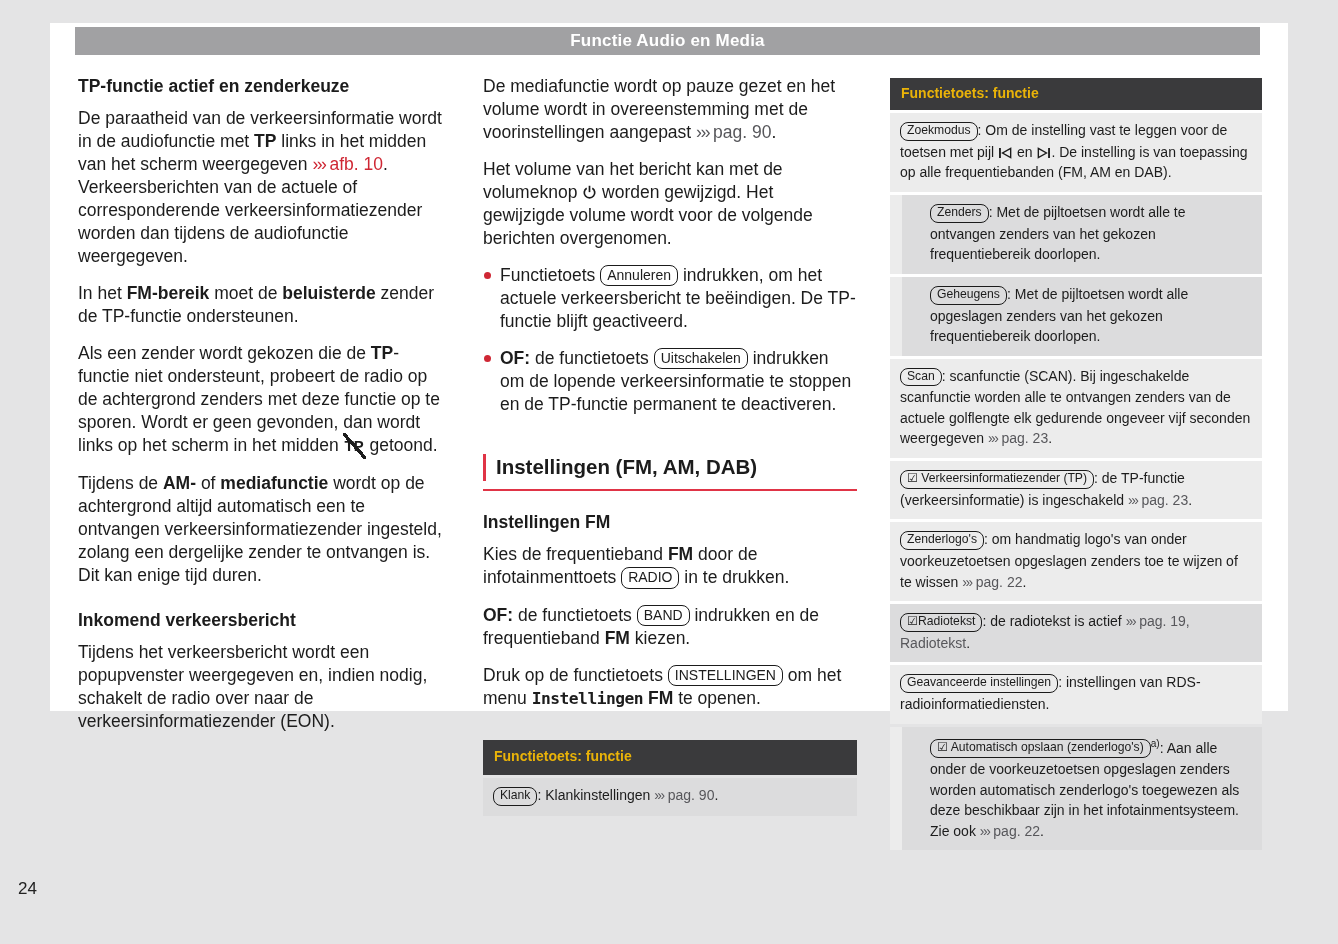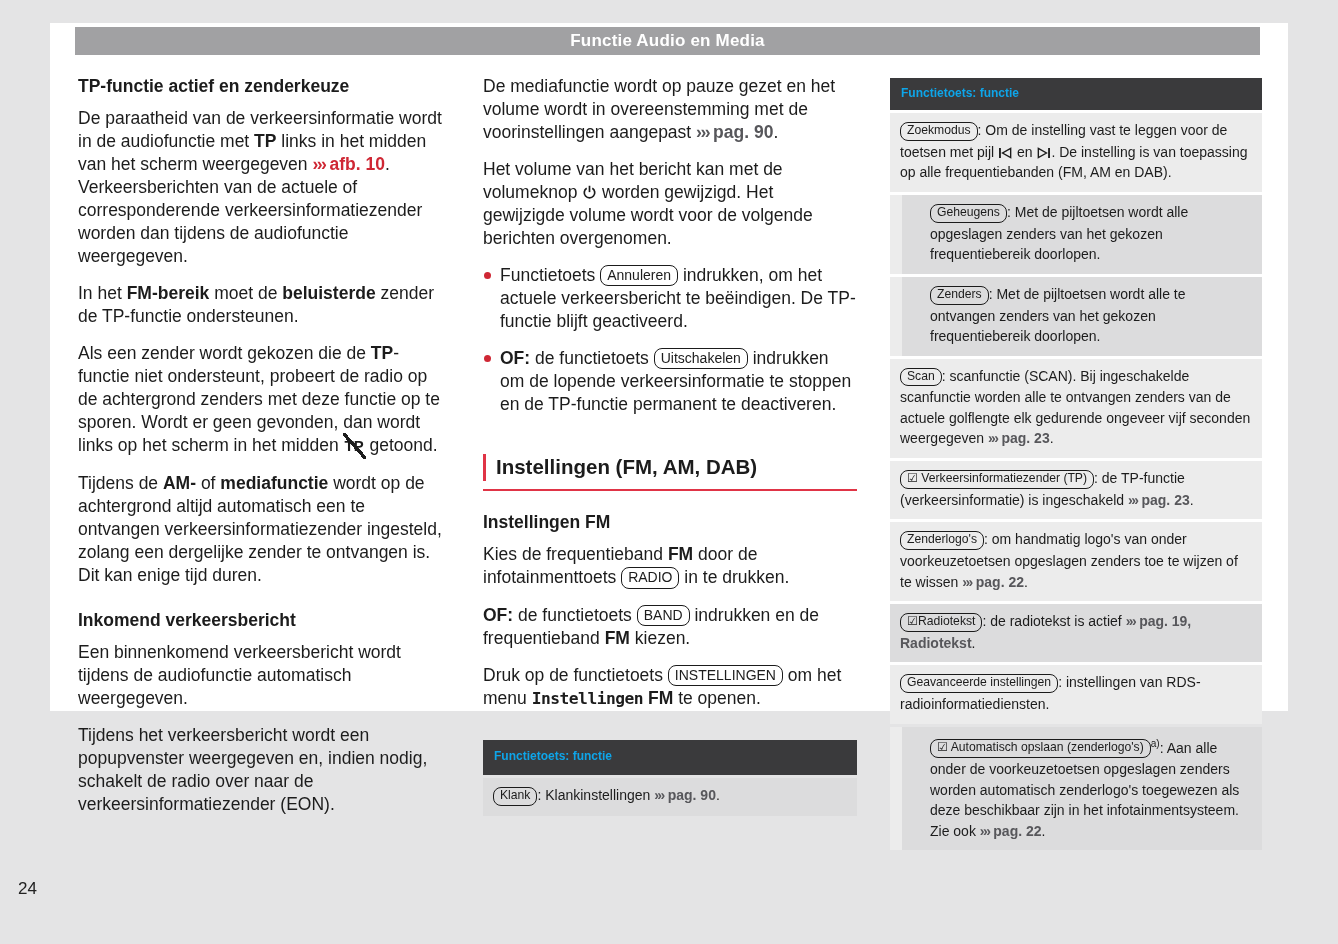--- a/index.html
+++ b/index.html
@@ -9,32 +9,32 @@
   .page-header{position:absolute;left:25px;top:4px;width:1185px;height:28px;background:#a1a1a3;
     color:#fff;font-weight:bold;font-size:17px;line-height:28px;text-align:center;letter-spacing:.2px;}
   .col{position:absolute;color:#1c1c1c;font-size:17.5px;line-height:23px;}
   .col-left{left:28px;top:52px;width:372px;}
   .col-mid{left:433px;top:52px;width:374px;}
   .col-right{left:840px;top:55px;width:372px;font-size:14.4px;line-height:20px;}
   p{margin:0 0 14px 0;}
   h3{font-size:17.5px;margin:0 0 9px 0;}
   h4{font-size:17.5px;margin:22px 0 9px 0;}
   b{font-weight:bold;}
-  .xref{font-weight:bold;color:#57575b;text-align:right;}
+  .xref{font-weight:normal;color:#57575b;text-align:right;}
   .xref .arr{letter-spacing:-1.5px;margin-right:4px;}
   .xref.red{color:#cf2734;}
   .keycap{display:inline-block;border:1.4px solid #1b1b1b;border-radius:8px;padding:0 6px 1px 6px;
     font-size:0.8em;line-height:1.3;white-space:nowrap;position:relative;top:-1px;}
   .bullet{position:relative;padding-left:17px;}
   .bullet::before{content:"";position:absolute;left:1px;top:8px;width:7px;height:7px;border-radius:50%;background:#cf2734;}
   .section-head{position:relative;font-size:20.5px;font-weight:bold;margin:36px 0 20px 0;
     padding:3px 0 11px 13px;border-bottom:2px solid #e03446;}
   .section-head::before{content:"";position:absolute;left:0;top:2px;bottom:8px;width:3px;background:#e03446;}
   .tbl{margin-top:30px;}
-  .tbl-header{background:#3a3a3c;color:#0ea5e9;font-weight:bold;font-size:12px;padding:5px 11px 7px 11px;}
+  .tbl-header{background:#3a3a3c;color:#eab308;font-weight:bold;font-size:14px;padding:5px 11px 7px 11px;}
   .trow{font-size:14px;line-height:20.5px;padding:7px 10px 9px 10px;margin-top:3px;background:#ececec;}
   .trow.dark{background:#dcdcdd;}
   .trow.indent{padding-left:40px;background:linear-gradient(90deg,#ececec 12px,#dcdcdd 12px);}
   .trow .keycap{font-size:0.87em;}
   .sup{vertical-align:super;font-size:0.72em;}
   .mono{font-family:"DejaVu Sans Mono",monospace;font-weight:bold;font-size:0.93em;letter-spacing:-0.5px;}
   .tp-cross{display:inline-block;position:relative;font-weight:bold;font-size:0.85em;padding:0 1px;}
   .tp-cross::after{content:"";position:absolute;left:-1px;right:-1px;top:-2px;bottom:-1px;
     background:linear-gradient(to top right,transparent 45%,#1c1c1c 45%,#1c1c1c 55%,transparent 55%);}
   .icon-svg{vertical-align:-2px;}
@@ -50,21 +50,20 @@
       <span>Functie Audio en Media</span>
     </div>
 
     <div class="col col-left">
       <h3>TP-functie actief en zenderkeuze</h3>
       <p><span>De paraatheid van de verkeersinformatie wordt in de audiofunctie met </span><b>TP</b><span> links in het midden van het scherm weergegeven </span><span class="xref red"><span class="arr">›››</span><span>afb. 10</span></span><span>. Verkeersberichten van de actuele of corresponderende verkeersinformatiezender worden dan tijdens de audiofunctie weergegeven.</span></p>
       <p><span>In het </span><b>FM-bereik</b><span> moet de </span><b>beluisterde</b><span> zender de TP-functie ondersteunen.</span></p>
       <p><span>Als een zender wordt gekozen die de </span><b>TP</b><span>-functie niet ondersteunt, probeert de radio op de achtergrond zenders met deze functie op te sporen. Wordt er geen gevonden, dan wordt links op het scherm in het midden </span><span class="tp-cross">TP</span><span> getoond.</span></p>
       <p><span>Tijdens de </span><b>AM-</b><span> of </span><b>mediafunctie</b><span> wordt op de achtergrond altijd automatisch een te ontvangen verkeersinformatiezender ingesteld, zolang een dergelijke zender te ontvangen is. Dit kan enige tijd duren.</span></p>
       <h4>Inkomend verkeersbericht</h4>
-      <p>Een binnenkomend verkeersbericht wordt tijdens de audiofunctie automatisch weergegeven.</p>
       <p>Tijdens het verkeersbericht wordt een popupvenster weergegeven en, indien nodig, schakelt de radio over naar de verkeersinformatiezender (EON).</p>
     </div>
 
     <div class="col col-mid">
       <p><span>De mediafunctie wordt op pauze gezet en het volume wordt in overeenstemming met de voorinstellingen aangepast </span><span class="xref"><span class="arr">›››</span><span>pag. 90</span></span><span>.</span></p>
       <p><span>Het volume van het bericht kan met de volumeknop </span><svg class="icon-svg" width="15" height="15" viewBox="0 0 16 16">
             <path d="M5 3.4 A5.6 5.6 0 1 0 11 3.4" fill="none" stroke="#1c1c1c" stroke-width="1.8"></path>
             <line x1="8" y1="0.8" x2="8" y2="7.6" stroke="#1c1c1c" stroke-width="1.8"></line>
           </svg><span> worden gewijzigd. Het gewijzigde volume wordt voor de volgende berichten overgenomen.</span></p>
       <p class="bullet"><span>Functietoets </span><span class="keycap">Annuleren</span><span> indrukken, om het actuele verkeersbericht te beëindigen. De TP-functie blijft geactiveerd.</span></p>
@@ -86,23 +85,23 @@
       <div class="tbl-header">Functietoets: functie</div>
 
       <div class="trow"><span class="keycap">Zoekmodus</span><span>: Om de instelling vast te leggen voor de toetsen met pijl </span><svg class="icon-svg" width="15" height="12" viewBox="0 0 16 13">
             <line x1="2" y1="1" x2="2" y2="12" stroke="#1c1c1c" stroke-width="2"></line>
             <path d="M13.6 1.6 L4.8 6.5 L13.6 11.4 Z" fill="none" stroke="#1c1c1c" stroke-width="1.5"></path>
           </svg><span> en </span><svg class="icon-svg" width="15" height="12" viewBox="0 0 16 13">
             <line x1="14" y1="1" x2="14" y2="12" stroke="#1c1c1c" stroke-width="2"></line>
             <path d="M2.4 1.6 L11.2 6.5 L2.4 11.4 Z" fill="none" stroke="#1c1c1c" stroke-width="1.5"></path>
           </svg><span>. De instelling is van toepassing op alle frequentiebanden (FM, AM en DAB).</span></div>
 
+      <div class="trow indent"><span class="keycap">Zenders</span><span>: Met de pijltoetsen wordt alle te ontvangen zenders van het gekozen frequentiebereik doorlopen.</span></div>
+
       <div class="trow indent"><span class="keycap">Geheugens</span><span>: Met de pijltoetsen wordt alle opgeslagen zenders van het gekozen frequentiebereik doorlopen.</span></div>
-
-      <div class="trow indent"><span class="keycap">Zenders</span><span>: Met de pijltoetsen wordt alle te ontvangen zenders van het gekozen frequentiebereik doorlopen.</span></div>
 
       <div class="trow"><span class="keycap">Scan</span><span>: scanfunctie (SCAN). Bij ingeschakelde scanfunctie worden alle te ontvangen zenders van de actuele golflengte elk gedurende ongeveer vijf seconden weergegeven </span><span class="xref"><span class="arr">›››</span><span>pag. 23</span></span><span>.</span></div>
 
       <div class="trow"><span class="keycap"><span>☑</span><span> Verkeersinformatiezender (TP)</span></span><span>: de TP-functie (verkeersinformatie) is ingeschakeld </span><span class="xref"><span class="arr">›››</span><span>pag. 23</span></span><span>.</span></div>
 
 
       <div class="trow"><span class="keycap">Zenderlogo's</span><span>: om handmatig logo's van onder voorkeuzetoetsen opgeslagen zenders toe te wijzen of te wissen </span><span class="xref"><span class="arr">›››</span><span>pag. 22</span></span><span>.</span></div>
 
       <div class="trow dark"><span class="keycap"><span>☑</span><span>Radiotekst</span></span><span>: de radiotekst is actief </span><span class="xref"><span class="arr">›››</span><span>pag. 19, Radiotekst</span></span><span>.</span></div>
 

